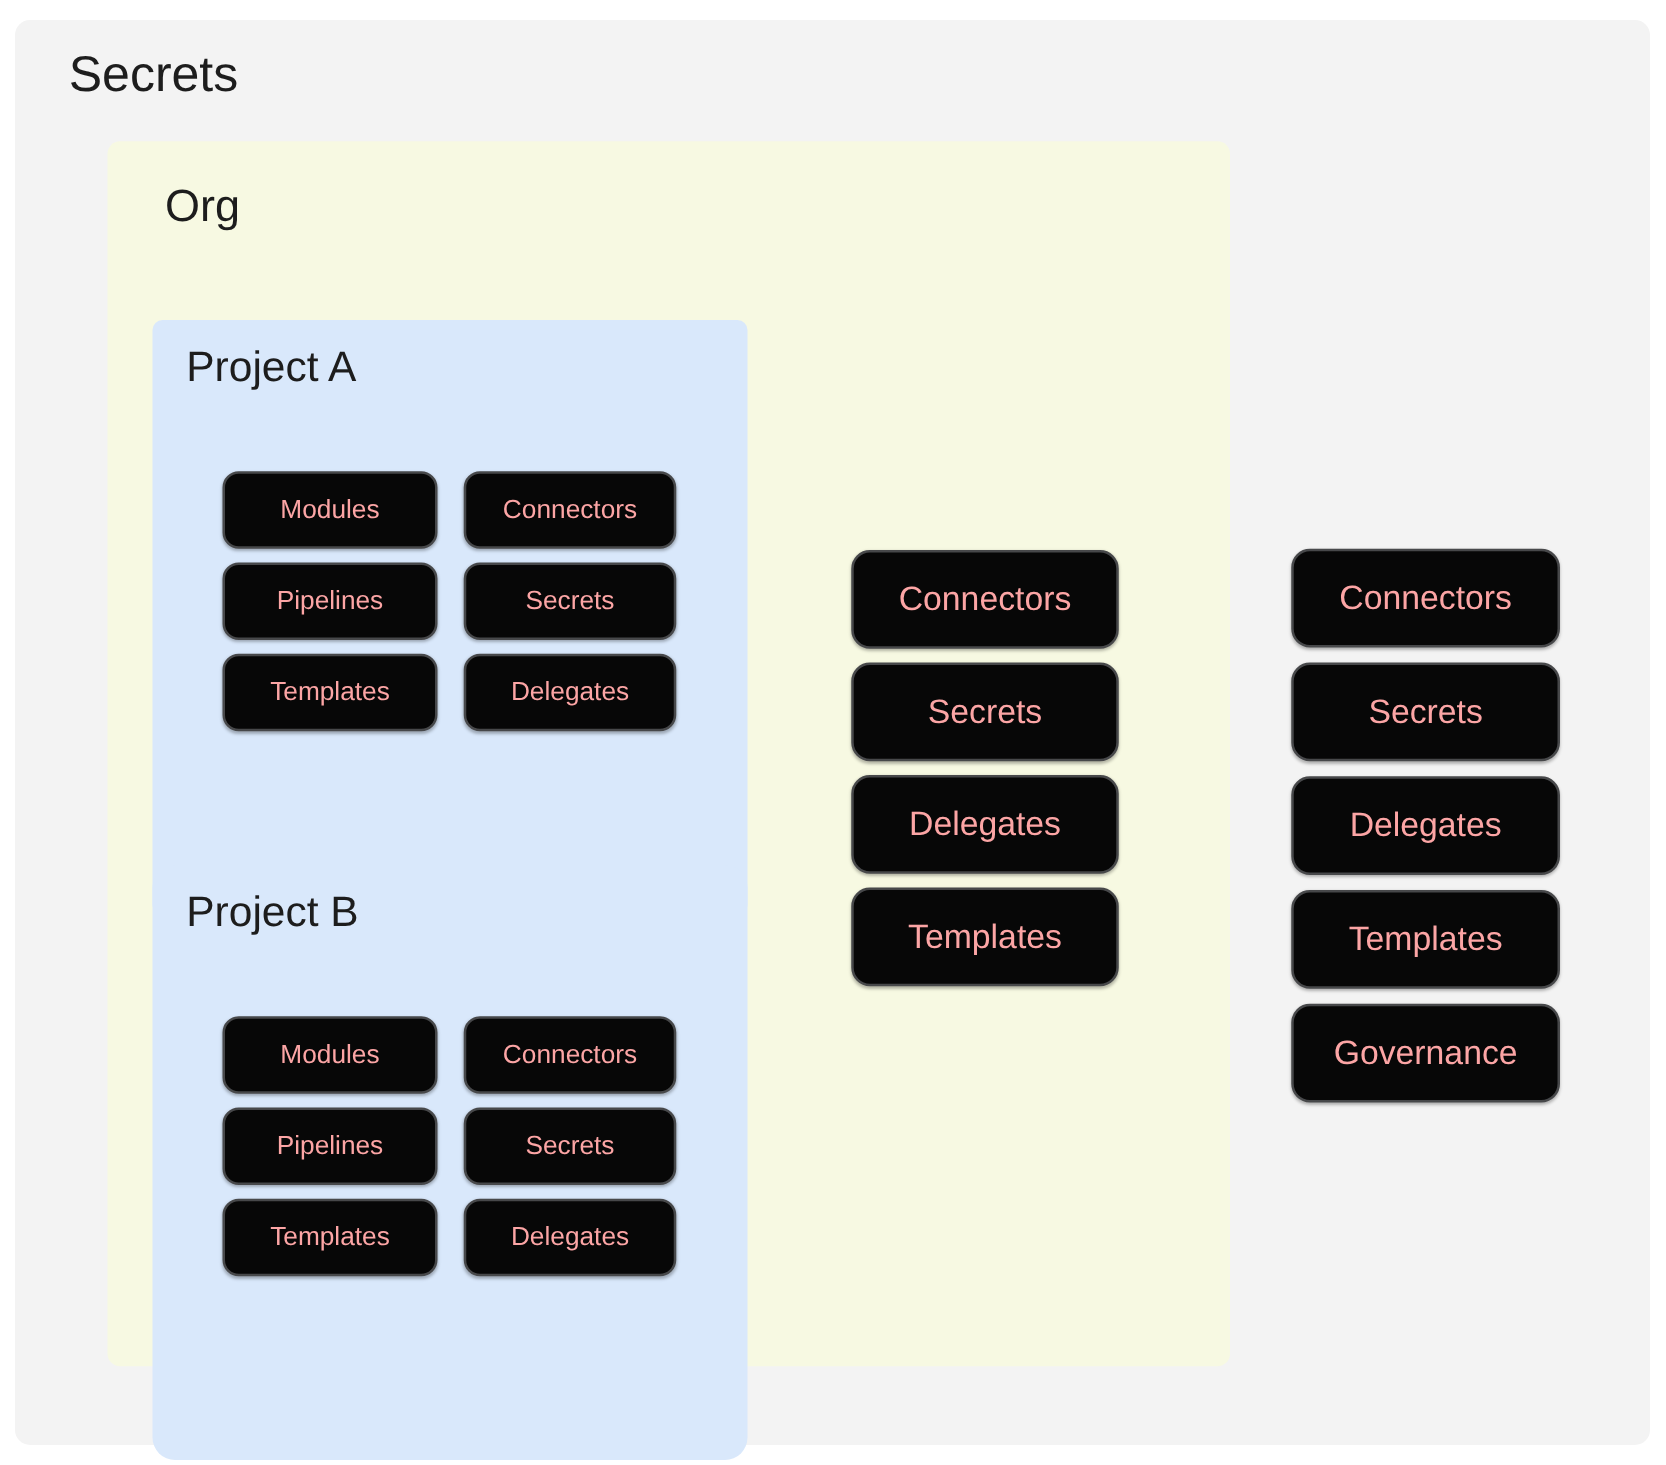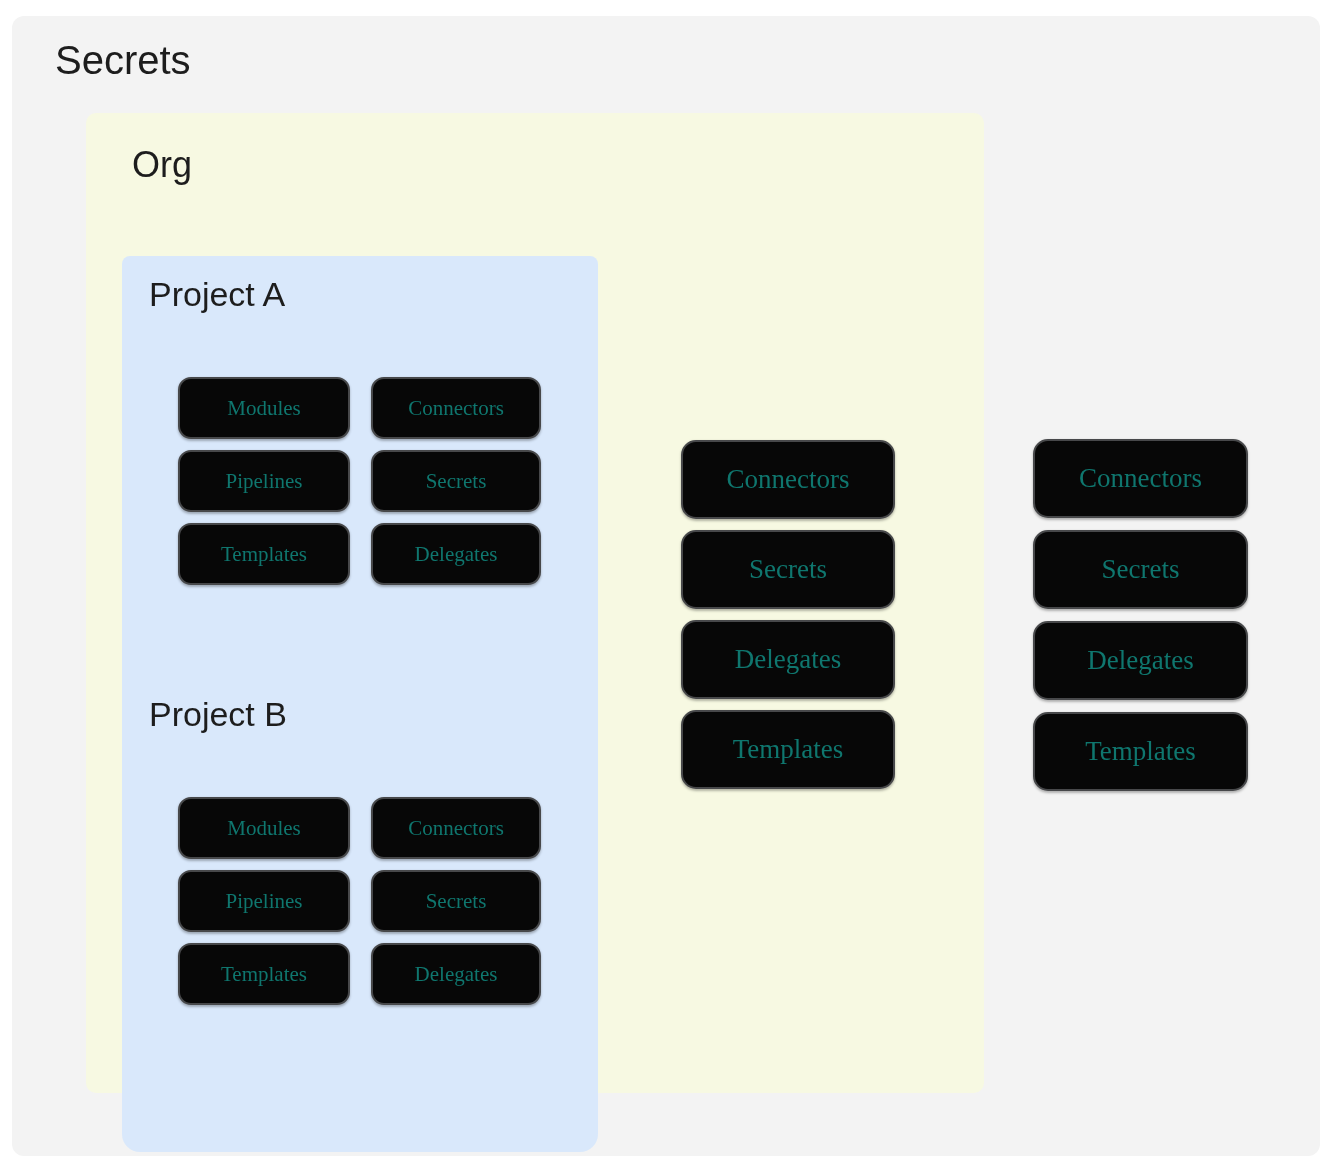--- a/index.html
+++ b/index.html
@@ -44,35 +44,34 @@
 
   
   .project {
     position: absolute;
     left: 36px;
     width: 476px; height: 476px;
     background: #d9e8fb;
     border-radius: 8px;
   }
   #project-a { top: 143px; }
-  #project-b { top: 563px; border-radius: 18px; }
+  #project-b { top: 579px; border-radius: 18px; }
   .project-title { left: 27px; top: 21px; font-size: 34px; }
 
   
   .pill {
     background: #070707;
     border: 2.5px solid #47484a;
-    color: #0f766e;
+    color: #fca5a5;
     display: flex;
     align-items: center;
     justify-content: center;
     box-sizing: border-box;
     box-shadow: 0 1.5px 2.5px rgba(0,0,0,0.28);
     white-space: nowrap;
-    font-family: Liberation Serif, serif;
   }
   .pill-sm {
     font-size: 21px;
     border-radius: 13px;
     height: 62px;
   }
   .pill-lg {
     font-size: 27px;
     border-radius: 15px;
     height: 79px;
@@ -136,16 +135,17 @@
         <div class="pill pill-lg">Delegates</div>
         <div class="pill pill-lg">Templates</div>
       </div>
     </div>
 
     <div id="account-column" class="v-col">
       <div class="pill pill-lg">Connectors</div>
       <div class="pill pill-lg">Secrets</div>
       <div class="pill pill-lg">Delegates</div>
       <div class="pill pill-lg">Templates</div>
+      <div class="pill pill-lg">Governance</div>
     </div>
   </div>
 
 </div>
 
 </body></html>

